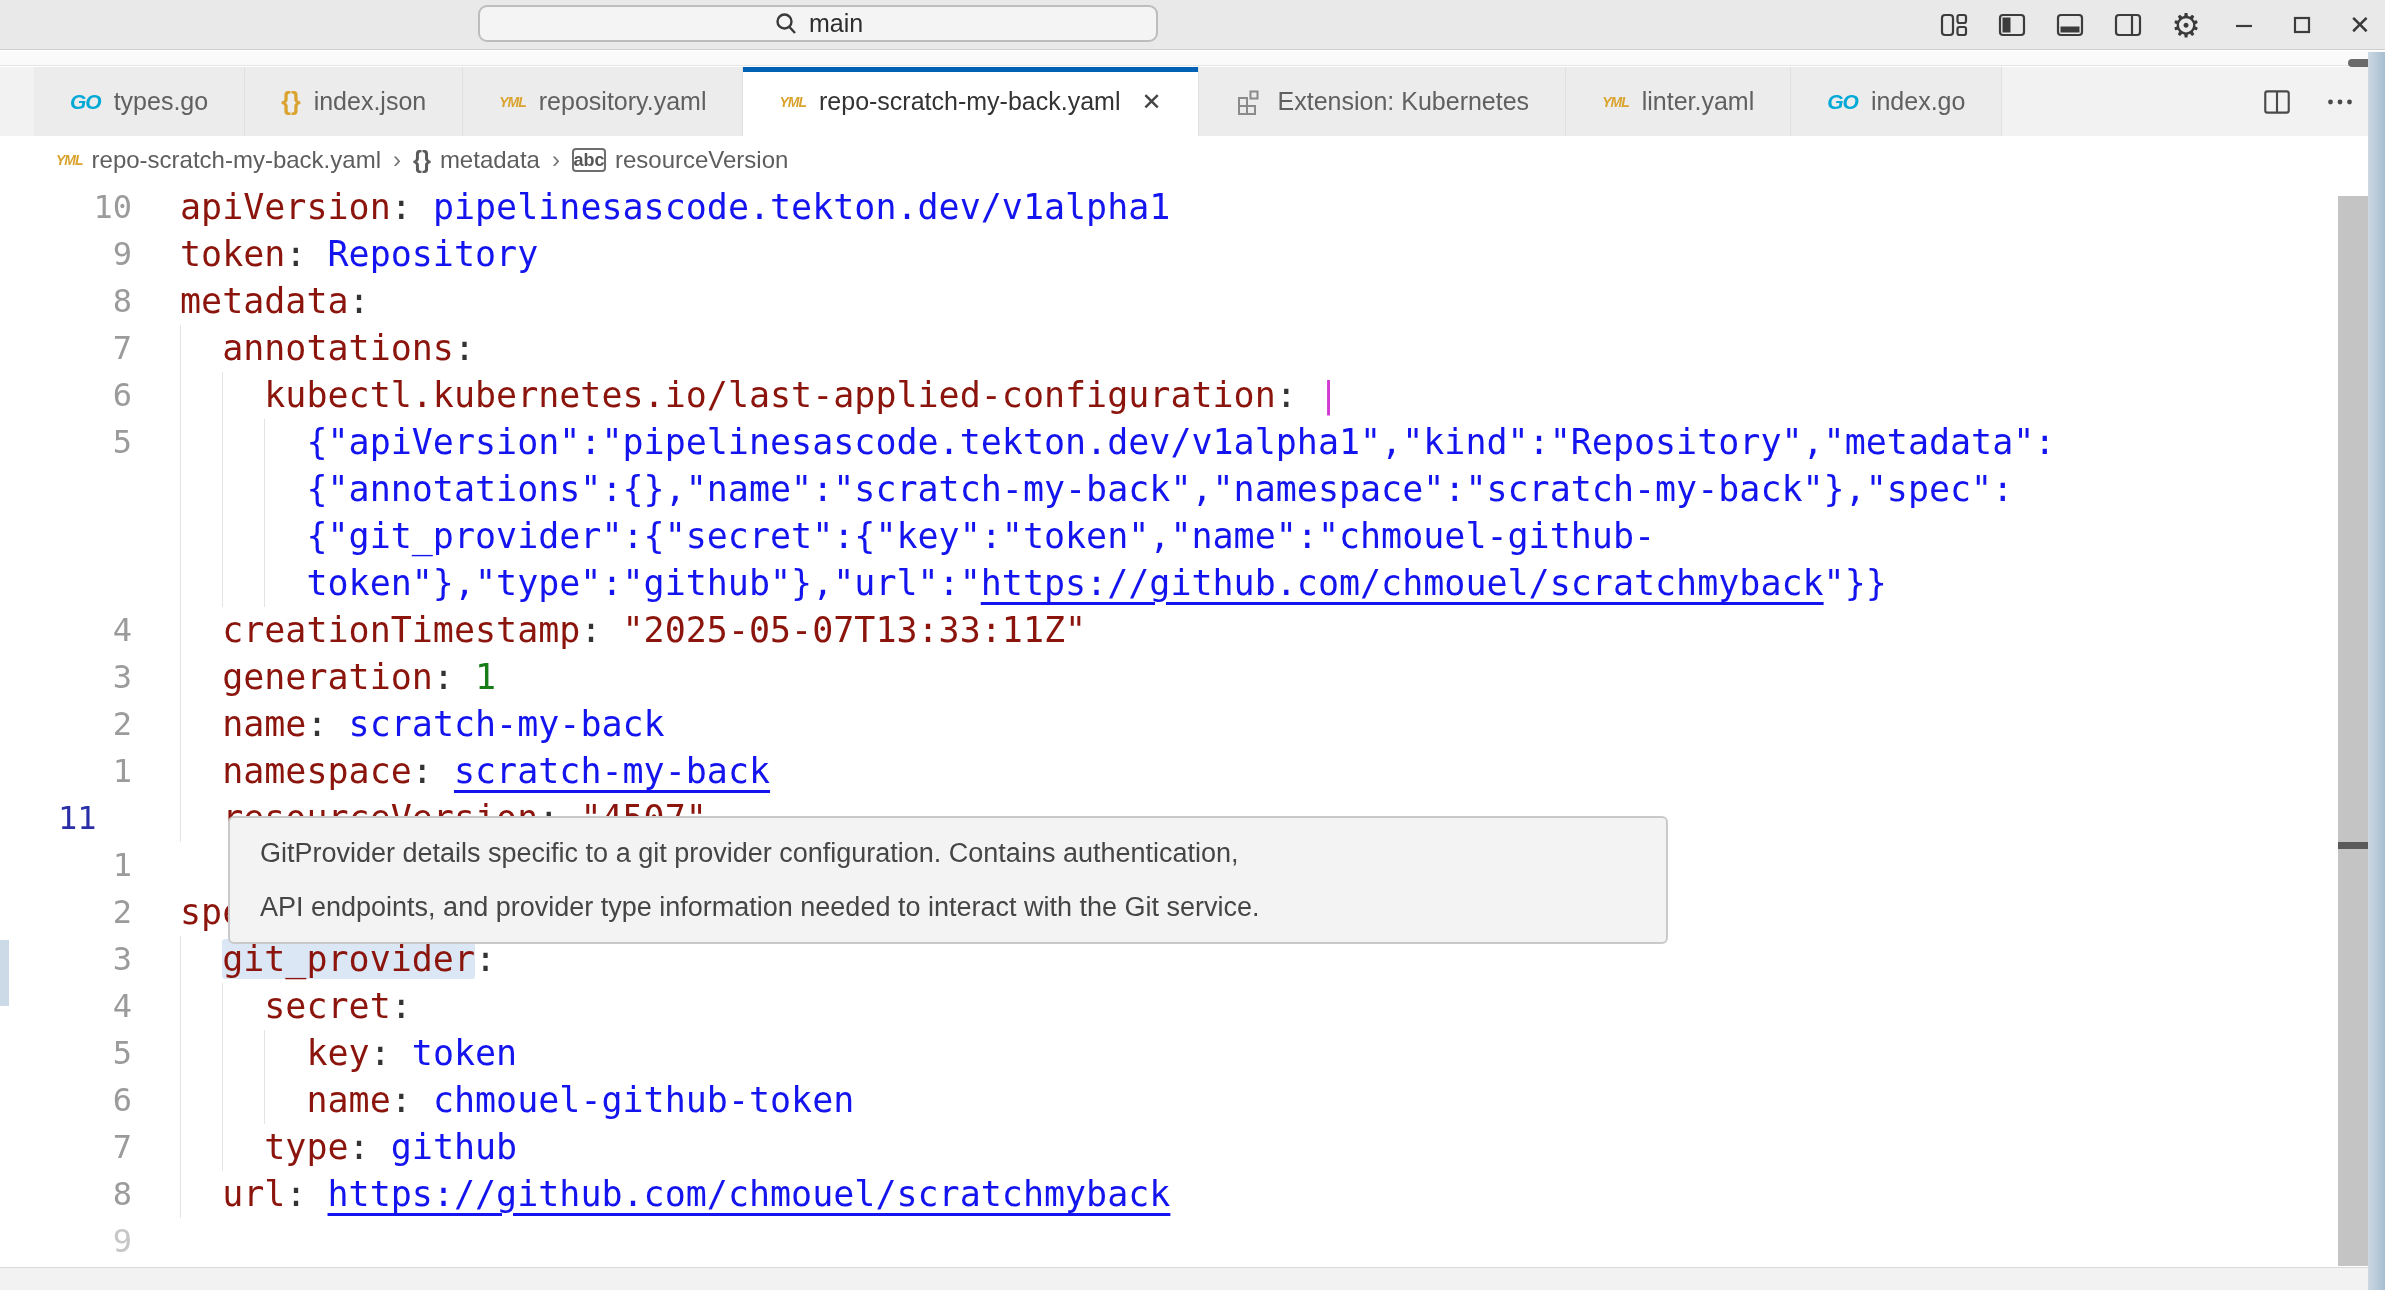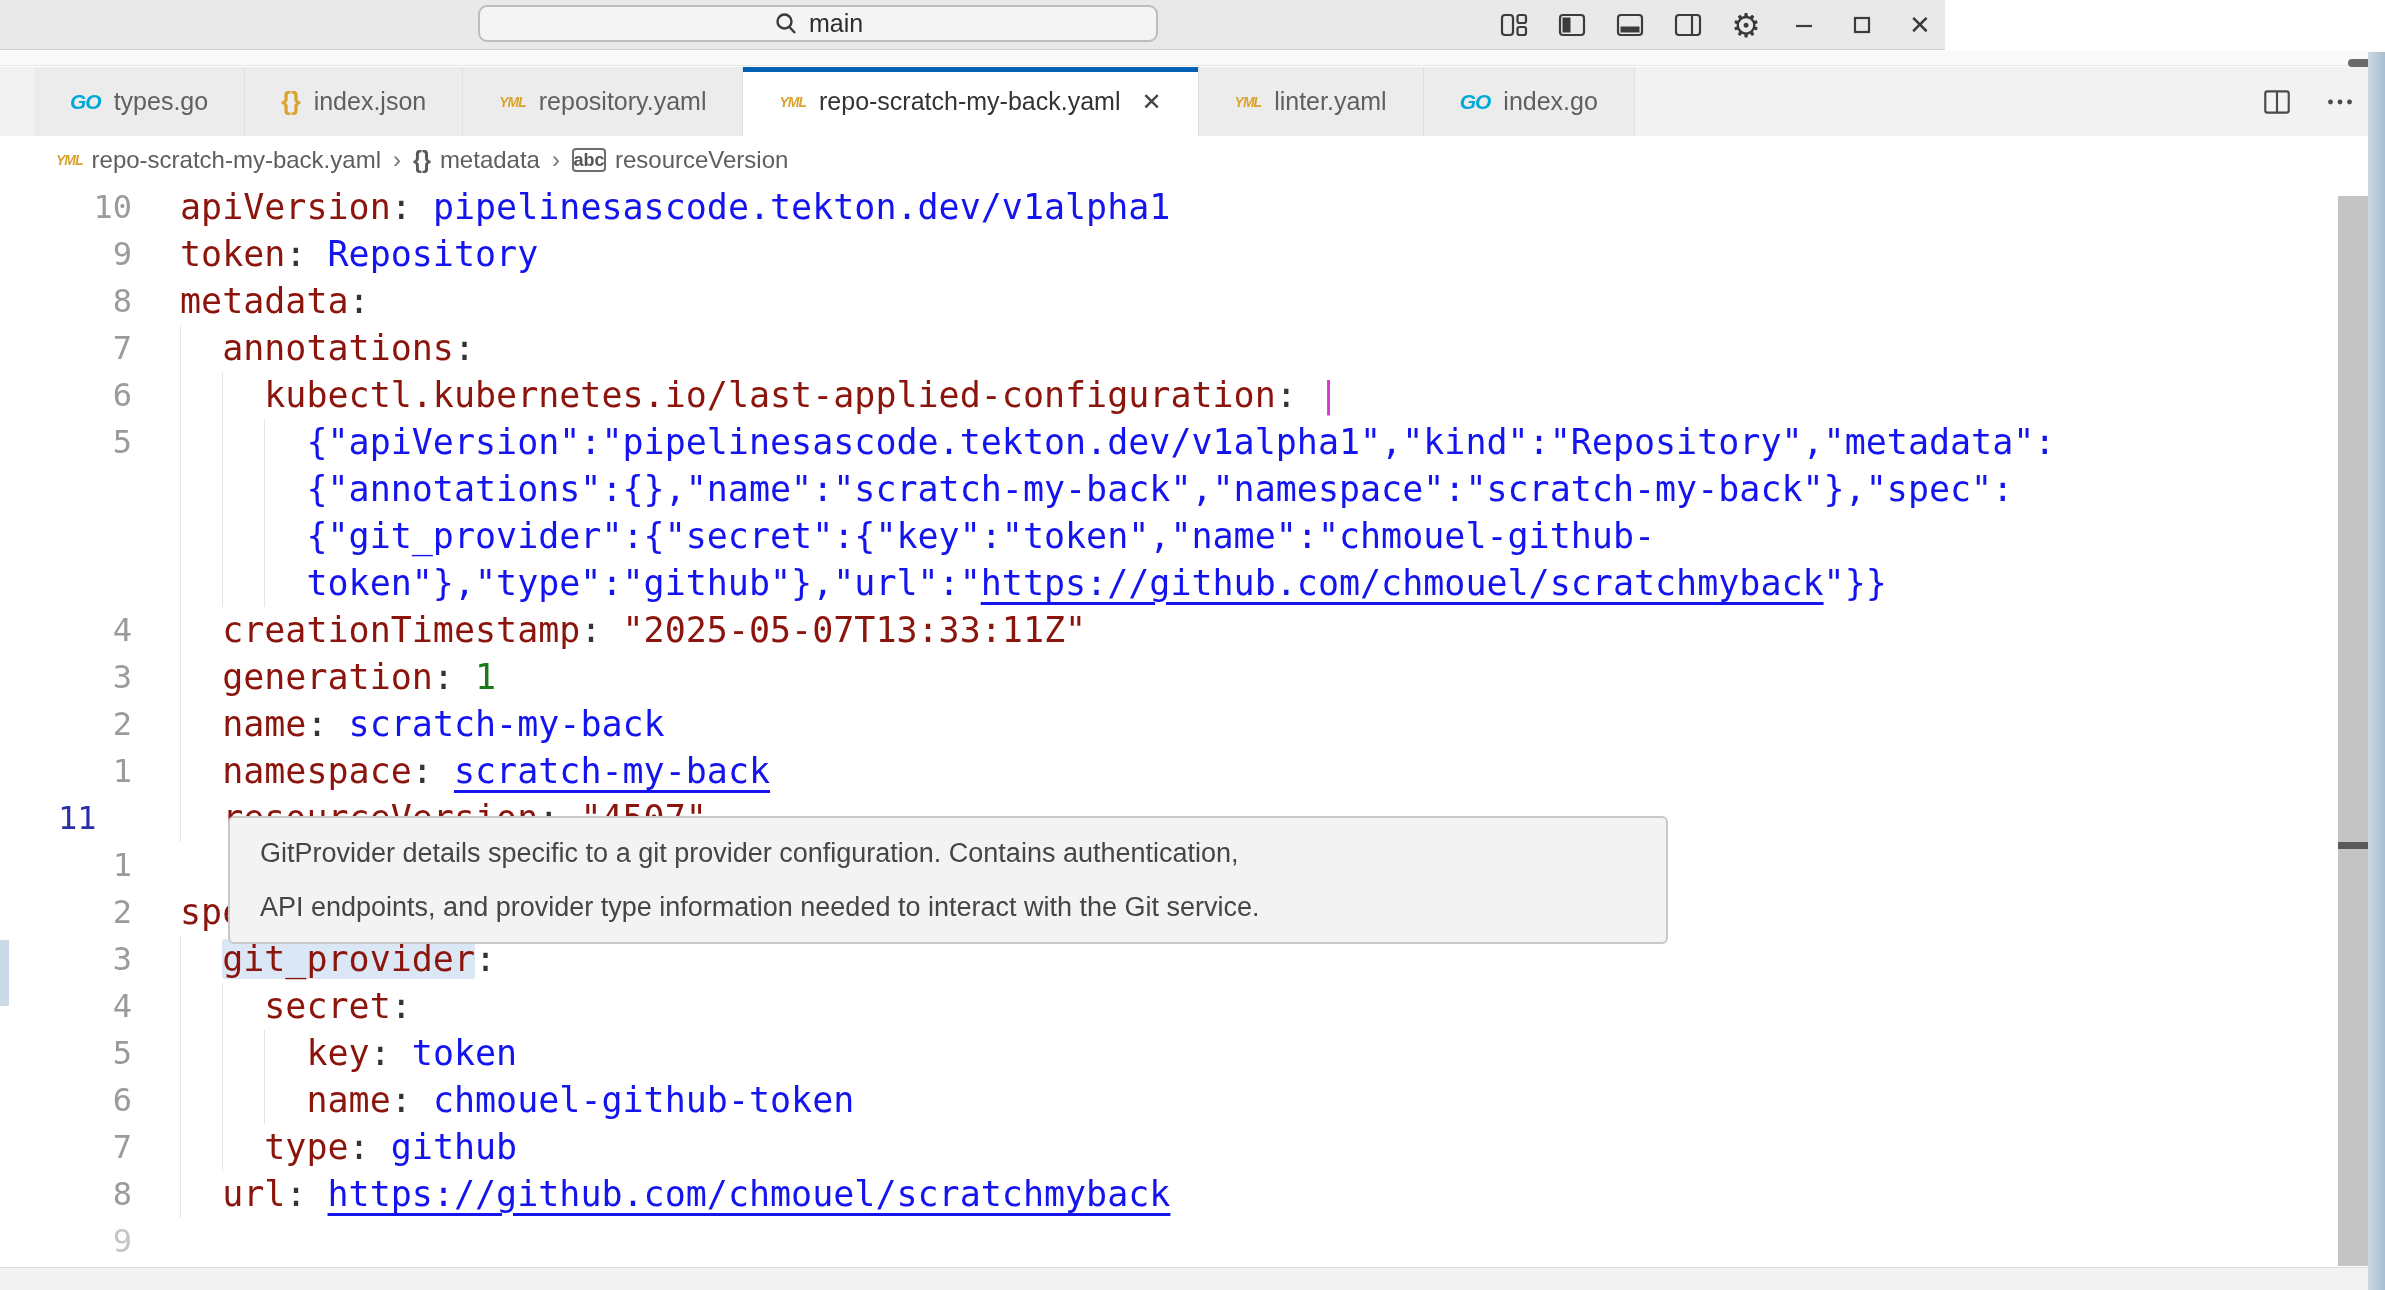--- a/index.html
+++ b/index.html
@@ -1,20 +1,20 @@
 <!DOCTYPE html>
 <html><head>
 <meta charset="utf-8">
 <style>
   * { box-sizing: border-box; margin: 0; padding: 0; }
   html,body { width:2385px; height:1290px; overflow:hidden; }
   body { font-family:"Liberation Sans", sans-serif; background:#ffffff; position:relative; }
 
   
-  .titlebar { position:absolute; left:0; top:0; width:1945px; height:50px;
+  .titlebar { position:absolute; left:0; top:0; width:2385px; height:50px;
               background:#e9e9e9; border-bottom:1px solid #cfcfcf; }
   .searchbox { position:absolute; left:478px; top:5px; width:680px; height:37px;
                background:#f4f4f4; border:2px solid #bdbdbd; border-radius:9px;
                display:flex; align-items:center; justify-content:center; gap:10px;
                font-size:25px; color:#2e2e2e; }
   .win-controls { position:absolute; right:8px; top:0; height:50px;
                   display:flex; align-items:center; gap:24px; color:#3a3a3a; }
   .win-controls .wc { display:flex; align-items:center; justify-content:center;
                       width:34px; height:40px; }
   .gear-glyph { font-size:33px; line-height:1; }
@@ -162,20 +162,31 @@
       <span class="tab-label">index.json</span>
     </div>
     <div class="tab">
       <span class="fi fi-yaml">YML</span>
       <span class="tab-label">repository.yaml</span>
     </div>
     <div class="tab active">
       <span class="fi fi-yaml">YML</span>
       <span class="tab-label">repo-scratch-my-back.yaml</span>
       <span class="tab-close">✕</span>
+    </div>
+    <div class="tab">
+      <span>
+        <svg width="30" height="30" viewBox="0 0 30 30" fill="none" stroke="#8a8a8a" stroke-width="2">
+          <rect x="4" y="11" width="8" height="8"></rect>
+          <rect x="4" y="19" width="8" height="8"></rect>
+          <rect x="12" y="19" width="8" height="8"></rect>
+          <rect x="15.5" y="4.5" width="7" height="7"></rect>
+        </svg>
+      </span>
+      <span class="tab-label">Extension: Kubernetes</span>
     </div>
     <div class="tab">
       <span class="fi fi-yaml">YML</span>
       <span class="tab-label">linter.yaml</span>
     </div>
     <div class="tab">
       <span class="fi fi-go">GO</span>
       <span class="tab-label">index.go</span>
     </div>
     <div class="tab-actions">

